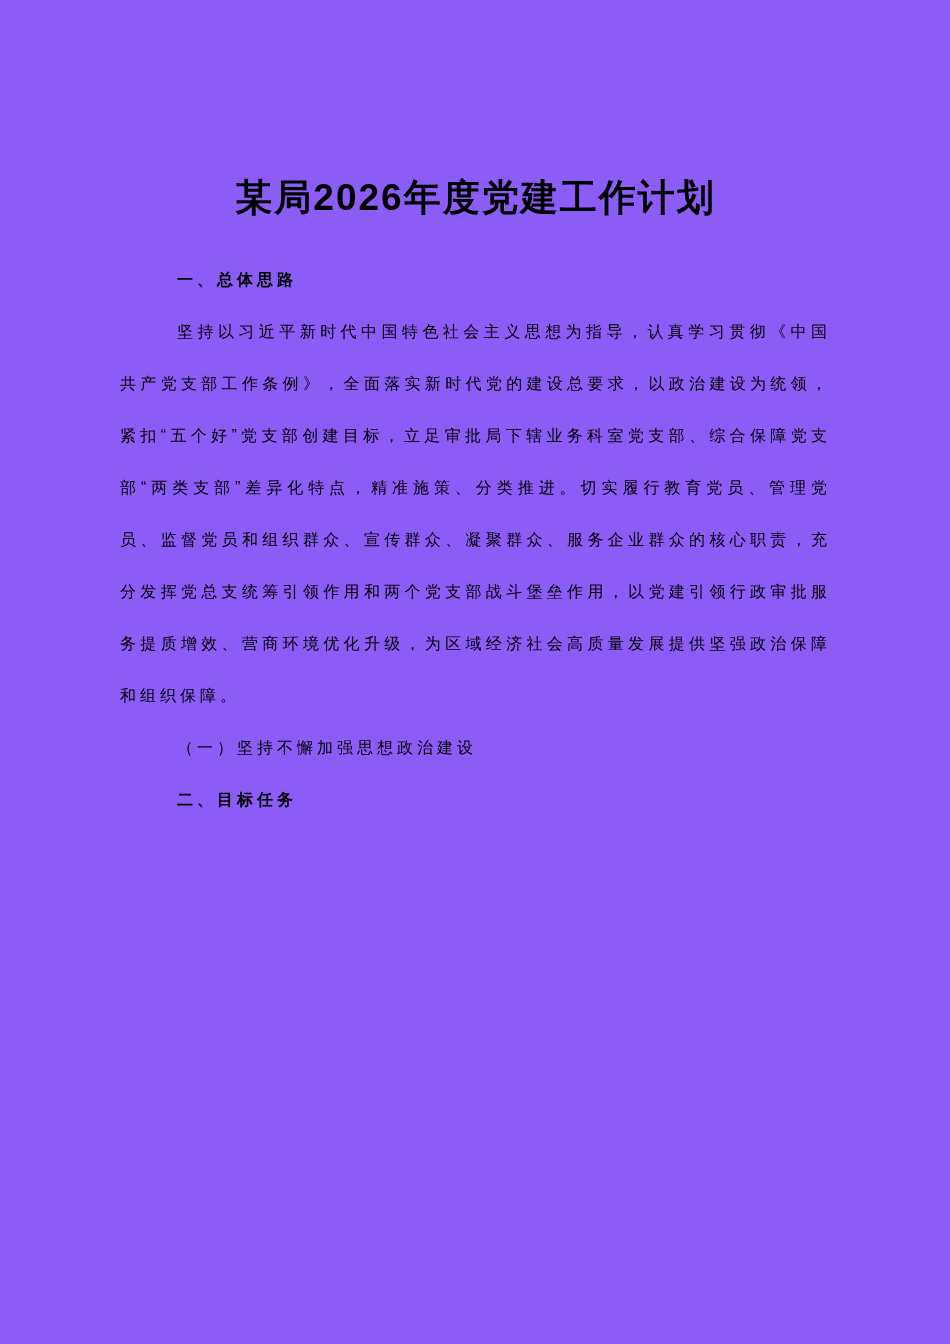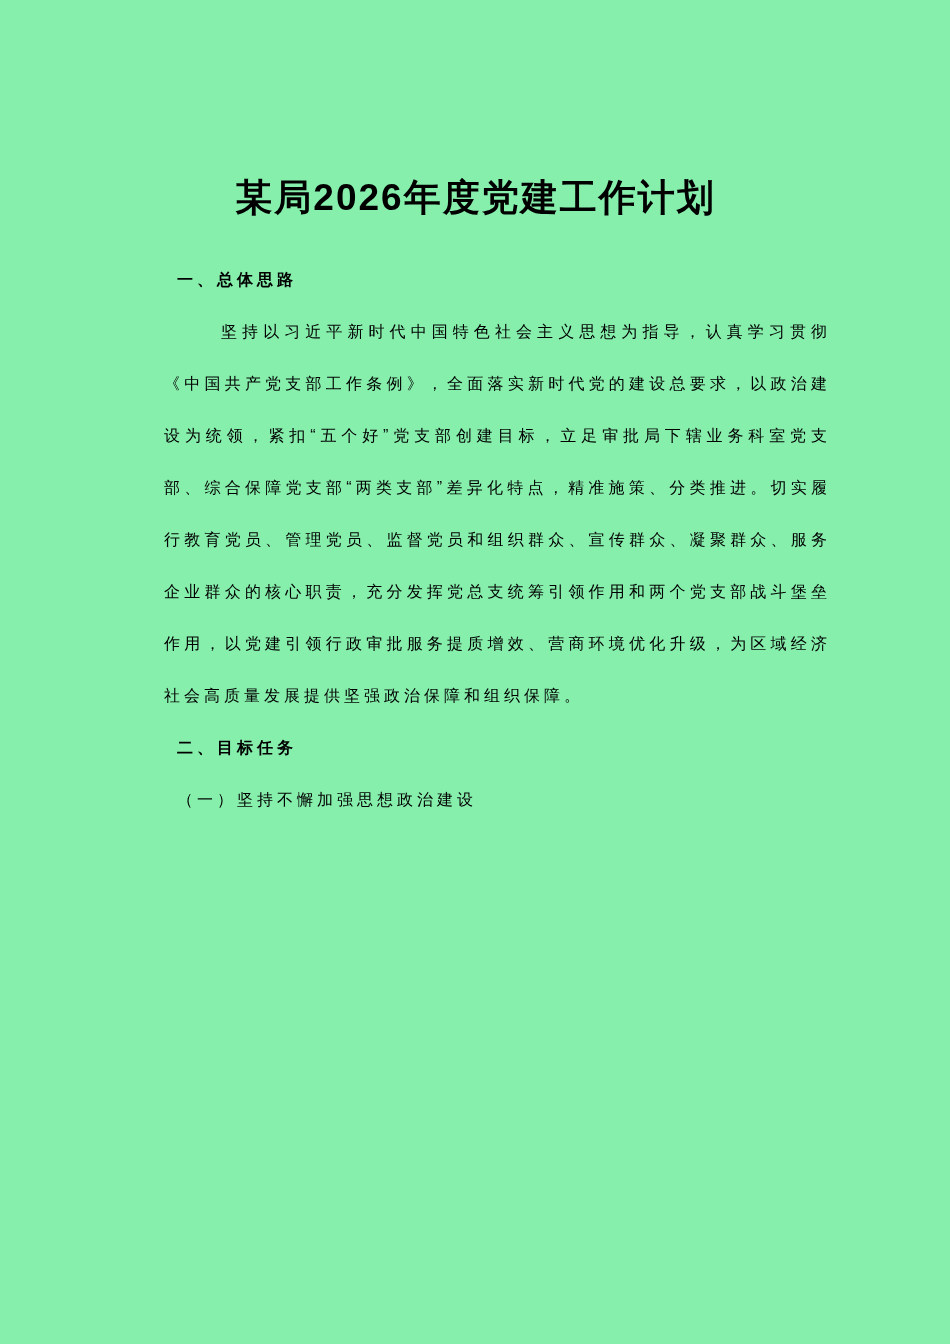--- a/index.html
+++ b/index.html
@@ -5,21 +5,21 @@
   html, body {
     margin: 0;
     padding: 0;
     background: #ffffff;
   }
   .page {
     position: relative;
     width: 950px;
     height: 1344px;
     margin: 0 auto;
-    background: #86efac;
+    background: #8b5cf6;
     color: #000000;
     box-sizing: border-box;
     padding: 0 119px 0 120px;
     overflow: hidden;
     font-family: "Liberation Sans", sans-serif;
   }
   .doc-title {
     margin: 172px 0 30px 0;
     font-size: 37px;
     font-weight: 700;
@@ -41,27 +41,26 @@
   .h-level1 {
     font-weight: 700;
     text-align: left;
   }
   .h-level2 {
     font-weight: 400;
     text-align: left;
   }
   .body-para {
     font-weight: 400;
-    margin-left: 44px;
   }
 </style>
 </head>
 <body>
 
 <main class="page">
   <h1 class="doc-title">某局2026年度党建工作计划</h1>
   <div id="doc-sections">
       <p class="doc-section h-level1">一、总体思路</p>
       <p class="doc-section body-para">坚持以习近平新时代中国特色社会主义思想为指导，认真学习贯彻《中国共产党支部工作条例》，全面落实新时代党的建设总要求，以政治建设为统领，紧扣“五个好”党支部创建目标，立足审批局下辖业务科室党支部、综合保障党支部“两类支部”差异化特点，精准施策、分类推进。切实履行教育党员、管理党员、监督党员和组织群众、宣传群众、凝聚群众、服务企业群众的核心职责，充分发挥党总支统筹引领作用和两个党支部战斗堡垒作用，以党建引领行政审批服务提质增效、营商环境优化升级，为区域经济社会高质量发展提供坚强政治保障和组织保障。</p>
+      <p class="doc-section h-level2">（一）坚持不懈加强思想政治建设</p>
       <p class="doc-section h-level1">二、目标任务</p>
-      <p class="doc-section h-level2">（一）坚持不懈加强思想政治建设</p>
     </div>
 </main>
 
 </body></html>

